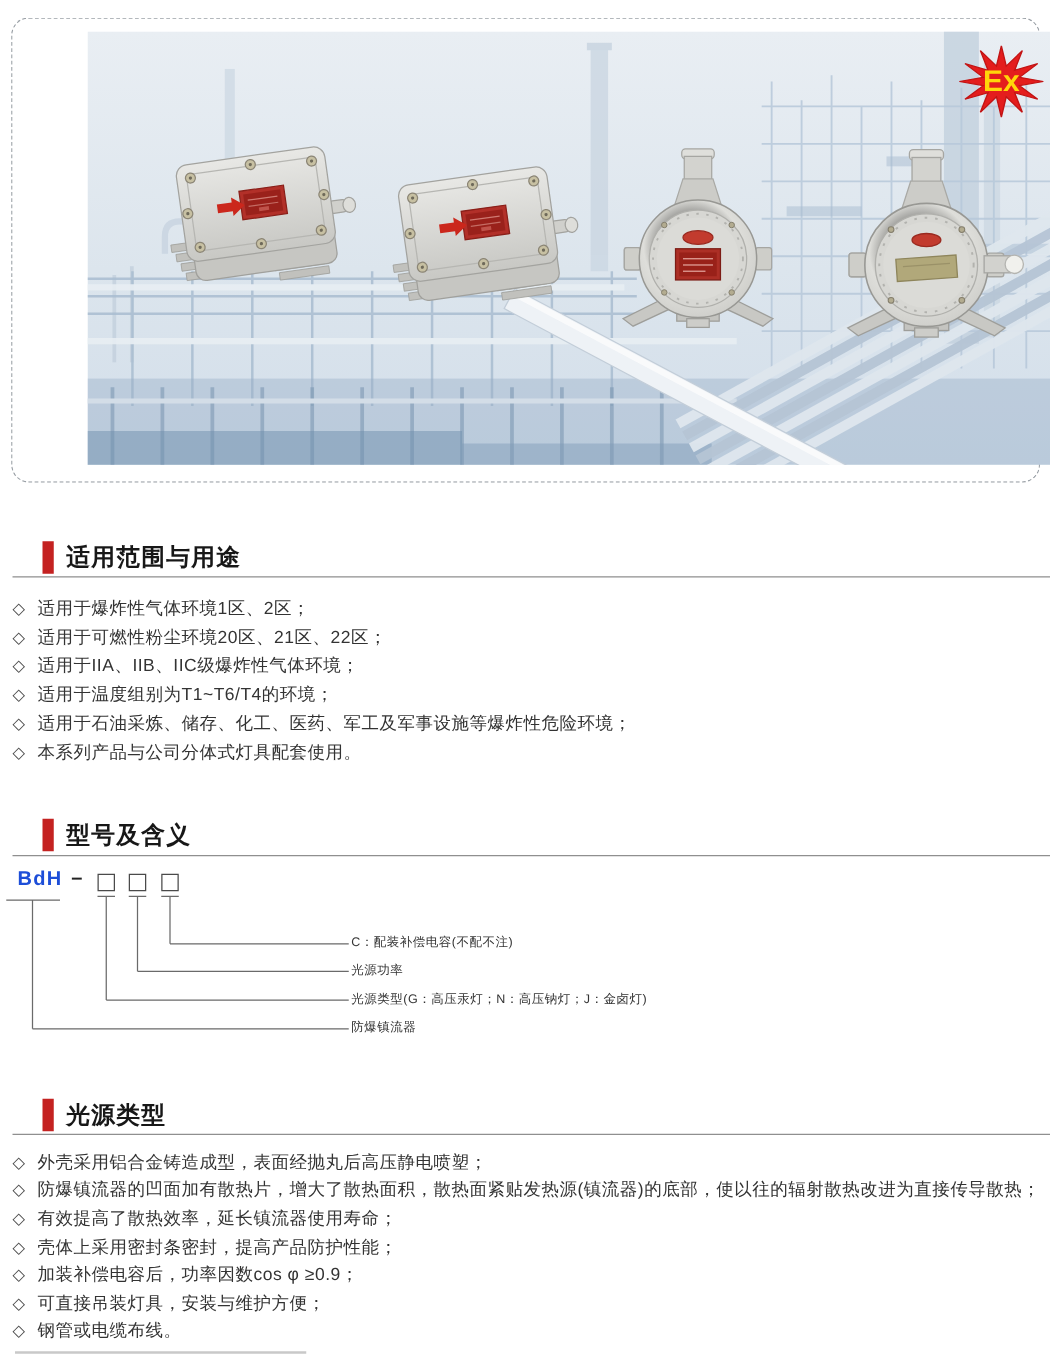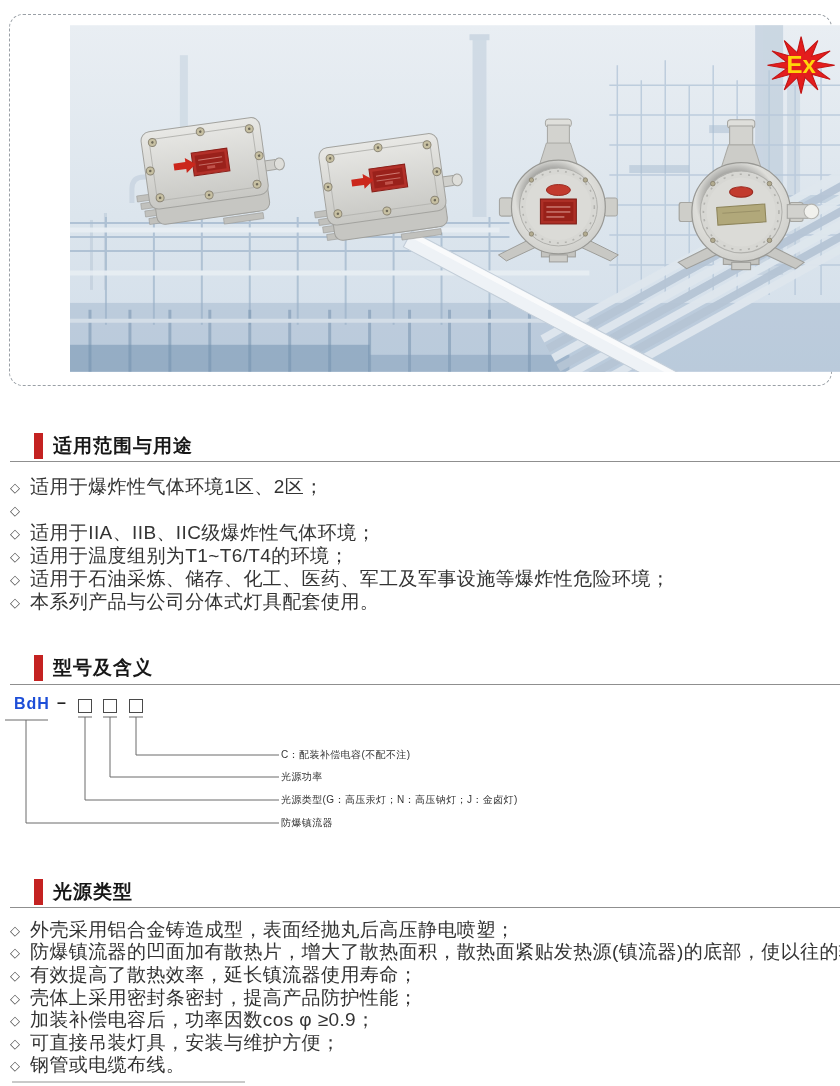--- a/index.html
+++ b/index.html
@@ -15,21 +15,21 @@
 
   
   .sec-header{position:absolute;left:10px;height:27px;display:flex;align-items:flex-start;margin-left:24px;}
   .red-bar{width:9px;height:26px;background:#c42221;margin-right:10px;flex:0 0 auto;}
   .sec-title{font-size:19px;font-weight:bold;color:#171717;letter-spacing:1px;white-space:nowrap;}
   .rule{position:absolute;left:10px;width:830px;height:1px;background:#8f8f8f;}
 
   
   .li{position:absolute;left:10px;height:22px;display:flex;align-items:center;white-space:nowrap;}
   .dia{font-size:13px;color:#4a4a4a;margin-right:10px;flex:0 0 auto;}
-  .li-text{font-size:19px;color:#333;letter-spacing:0.4px;}
+  .li-text{font-size:14px;color:#333;letter-spacing:0.4px;}
 
   
   .model-prefix{position:absolute;left:14px;top:695px;font-size:16px;font-weight:600;
                 color:#1d4ed8;letter-spacing:1px;}
   .model-dash{position:absolute;left:57px;top:694px;font-size:16px;font-weight:600;color:#222;}
   .msq{position:absolute;top:699px;width:12px;height:12px;border:1px solid #4a4a4a;background:#fff;}
   .diagram-svg{position:absolute;left:0;top:690px;}
   .mlabel{position:absolute;left:281px;height:18px;line-height:18px;font-size:10px;
           color:#333;letter-spacing:0.4px;white-space:nowrap;}
 
@@ -216,20 +216,21 @@
     <div class="sec-title">适用范围与用途</div>
   </div>
   <div class="rule" style="top:461px"></div>
 
   <div class="li" style="top:476px">
     <span class="dia">◇</span>
     <span class="li-text">适用于爆炸性气体环境1区、2区；</span>
   </div>
   <div class="li" style="top:499px">
     <span class="dia">◇</span>
+    <span class="li-text">适用于可燃性粉尘环境20区、21区、22区；</span>
   </div>
   <div class="li" style="top:522px">
     <span class="dia">◇</span>
     <span class="li-text">适用于IIA、IIB、IIC级爆炸性气体环境；</span>
   </div>
   <div class="li" style="top:545px">
     <span class="dia">◇</span>
     <span class="li-text">适用于温度组别为T1~T6/T4的环境；</span>
   </div>
   <div class="li" style="top:568px">

